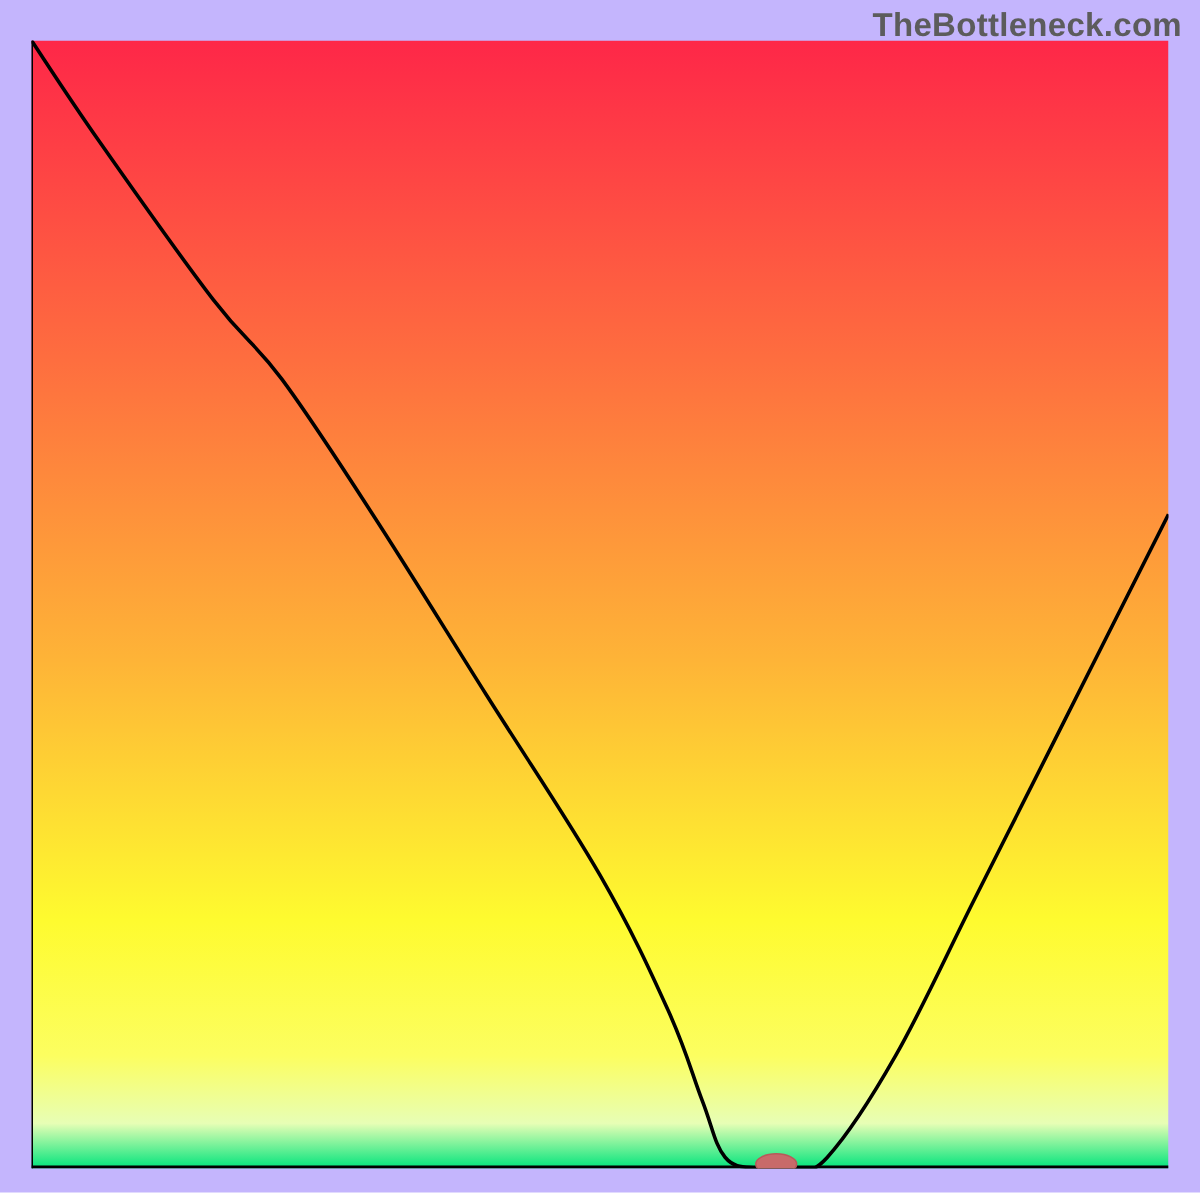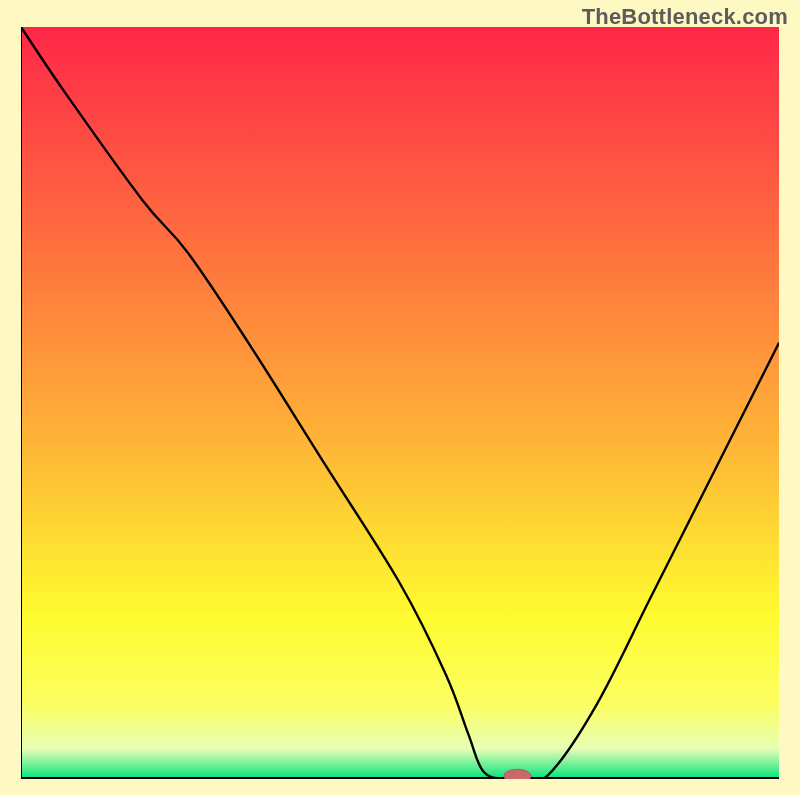--- a/index.html
+++ b/index.html
@@ -7,21 +7,21 @@
     padding: 0;
     width: 800px;
     height: 800px;
     overflow: hidden;
     font-family: Arial, Helvetica, sans-serif;
   }
   .frame {
     position: relative;
     width: 800px;
     height: 795px;
-    background: #fef9c3;
+    background: #c4b5fd;
     box-sizing: border-box;
   }
   .watermark {
     position: absolute;
     top: 4px;
     right: 12px;
     font-size: 22px;
     font-weight: 600;
     color: #5c5c5c;
     letter-spacing: 0.2px;

